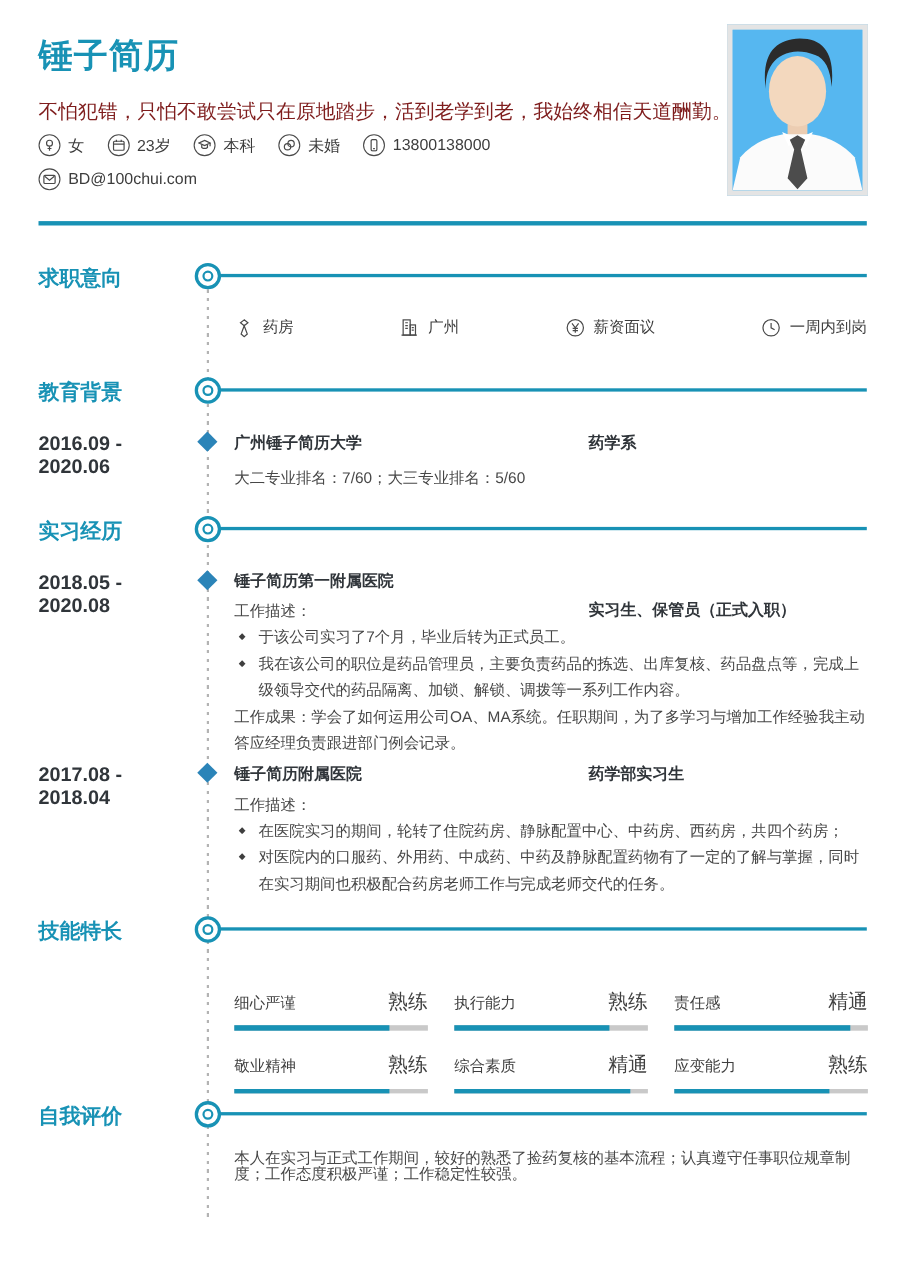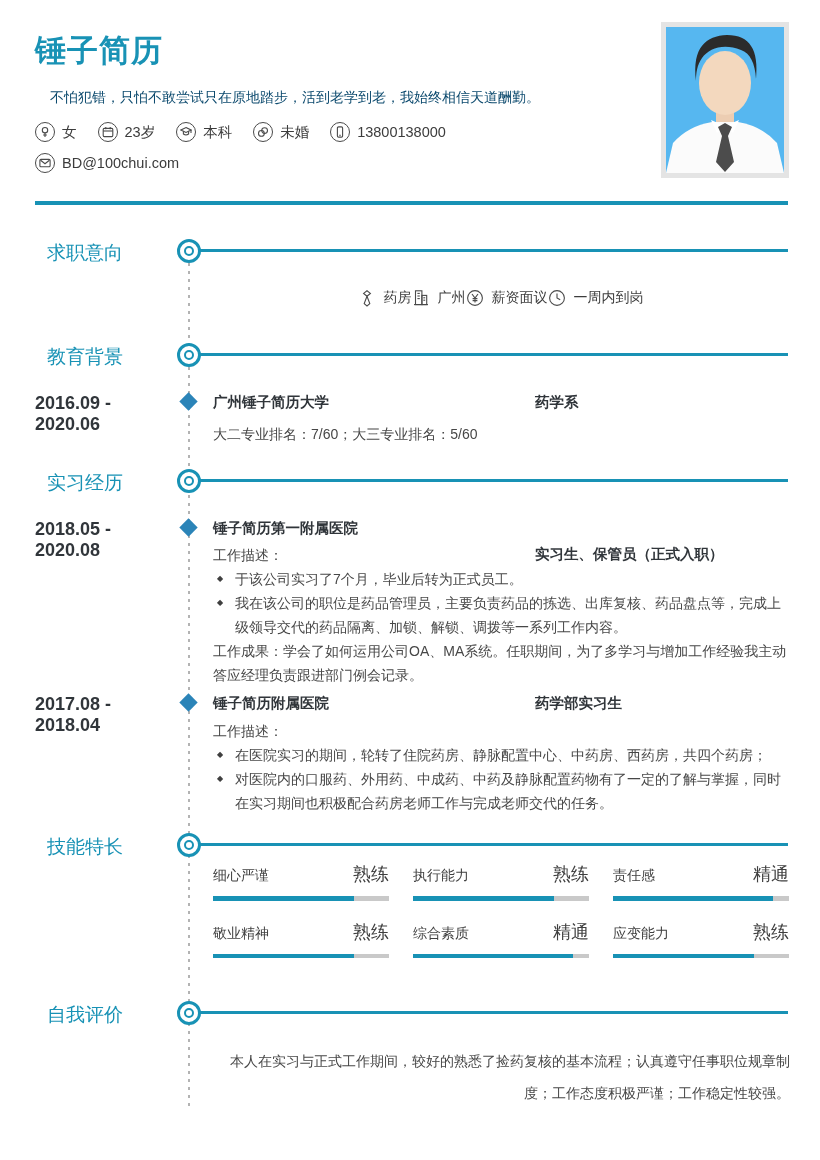--- a/index.html
+++ b/index.html
@@ -2,67 +2,67 @@
 <html><head>
 <meta charset="utf-8">
 <style>
   * { margin:0; padding:0; box-sizing:border-box; }
   html,body { background:#ffffff; }
   body { font-family:"Liberation Sans","DejaVu Sans",sans-serif; }
   .page { position:relative; width:820px; height:1160px; background:#fff; overflow:hidden; }
 
   
   .title { position:absolute; left:35px; top:30px; font-size:31px; font-weight:bold; color:#1892b5; letter-spacing:1px; }
-  .motto { position:absolute; left:50px; top:89px; font-size:14px; color:#0c4a6e; }
+  .motto { position:absolute; left:35px; top:89px; font-size:18px; color:#7f1d1d; }
   .info-row { position:absolute; left:35px; top:122px; display:flex; align-items:center; gap:21px; }
   .info-row2 { position:absolute; left:35px; top:153px; display:flex; align-items:center; }
   .info-item { display:flex; align-items:center; gap:7px; font-size:14.5px; color:#3c3c3c; }
   .cicon { width:20px; height:20px; border:1.4px solid #4a4a4a; border-radius:50%; display:inline-flex; align-items:center; justify-content:center; flex:none; }
   .cicon svg { display:block; }
 
   
   .avatar { position:absolute; left:661px; top:22px; width:128px; height:156px; border:5px solid #e4e4e4; background:#56b7f0; }
   .avatar svg { display:block; }
 
   
   .top-rule { position:absolute; left:35px; top:201px; width:753px; height:4px; background:#1892b5; }
 
   
   .vdots { position:absolute; left:188px; top:263px; width:2px; height:845px;
            background-image:repeating-linear-gradient(to bottom,#b3b3b3 0 3px,transparent 3px 8px); z-index:1; }
   .hline { position:absolute; left:200px; width:588px; height:3px; background:#1892b5; z-index:2; }
   .node { position:absolute; left:177px; width:24px; height:24px; border:3.5px solid #1892b5; border-radius:50%;
           background:#fff; z-index:3; display:flex; align-items:center; justify-content:center; }
   .node .dot { width:10px; height:10px; border:2.5px solid #1892b5; border-radius:50%; background:#fff; }
-  .sec-title { position:absolute; left:35px; font-size:19px; font-weight:normal; color:#1892b5; z-index:2;margin-left:12px; }
+  .sec-title { position:absolute; left:35px; font-size:19px; font-weight:bold; color:#1892b5; z-index:2; }
   .diamond { position:absolute; left:182px; width:13px; height:13px; background:#2b84b8; transform:rotate(45deg); z-index:3; }
 
   
   .date { position:absolute; left:35px; width:140px; font-size:18px; font-weight:bold; color:#30353a; }
   .org  { position:absolute; left:213px; font-size:14.5px; font-weight:bold; color:#30353a; }
   .role { position:absolute; left:535px; font-size:14.5px; font-weight:bold; color:#30353a; }
   .body-text { position:absolute; left:213px; width:577px; font-size:14px; line-height:24px; color:#474747; }
   .bullet { display:flex; }
   .bullet .bm { flex:none; width:22px; font-size:8px; line-height:24px; color:#3f3f3f; text-align:left; padding-left:4px; }
   .bullet .bt { flex:1; }
 
   
-  .intent-row { position:absolute; left:213px; top:289px; width:575px; display:flex; justify-content:center; }
+  .intent-row { position:absolute; left:213px; top:289px; width:575px; display:flex; justify-content:space-between; }
   .intent-item { display:flex; align-items:center; gap:8px; font-size:14px; color:#3c3c3c; }
   .intent-item svg { display:block; }
 
   
-  .skills { position:absolute; left:213px; top:862px; width:577px; display:grid;
+  .skills { position:absolute; left:213px; top:898px; width:577px; display:grid;
             grid-template-columns:repeat(3,176px); column-gap:24px; row-gap:19px; }
   .skill-head { display:flex; justify-content:space-between; align-items:baseline; font-size:14px; color:#3f3f3f; }
   .skill-head .lv { font-size:18px; }
   .skill-track { margin-top:10px; height:4.5px; background:#c9c9c9; position:relative; }
   .skill-fill { position:absolute; left:0; top:0; bottom:0; background:#1892b5; }
 
-  .eval-text { position:absolute; left:213px; top:1045px; width:577px; font-size:14px; line-height:32px; color:#474747;text-align:right; }
+  .eval-text { position:absolute; left:213px; top:1045px; width:577px; font-size:14px; line-height:15px; color:#474747; }
 </style>
 </head>
 <body>
 
 <div class="page">
 
   <div class="title">锤子简历</div>
   <div class="motto">不怕犯错，只怕不敢尝试只在原地踏步，活到老学到老，我始终相信天道酬勤。</div>
 
   <div class="info-row">

